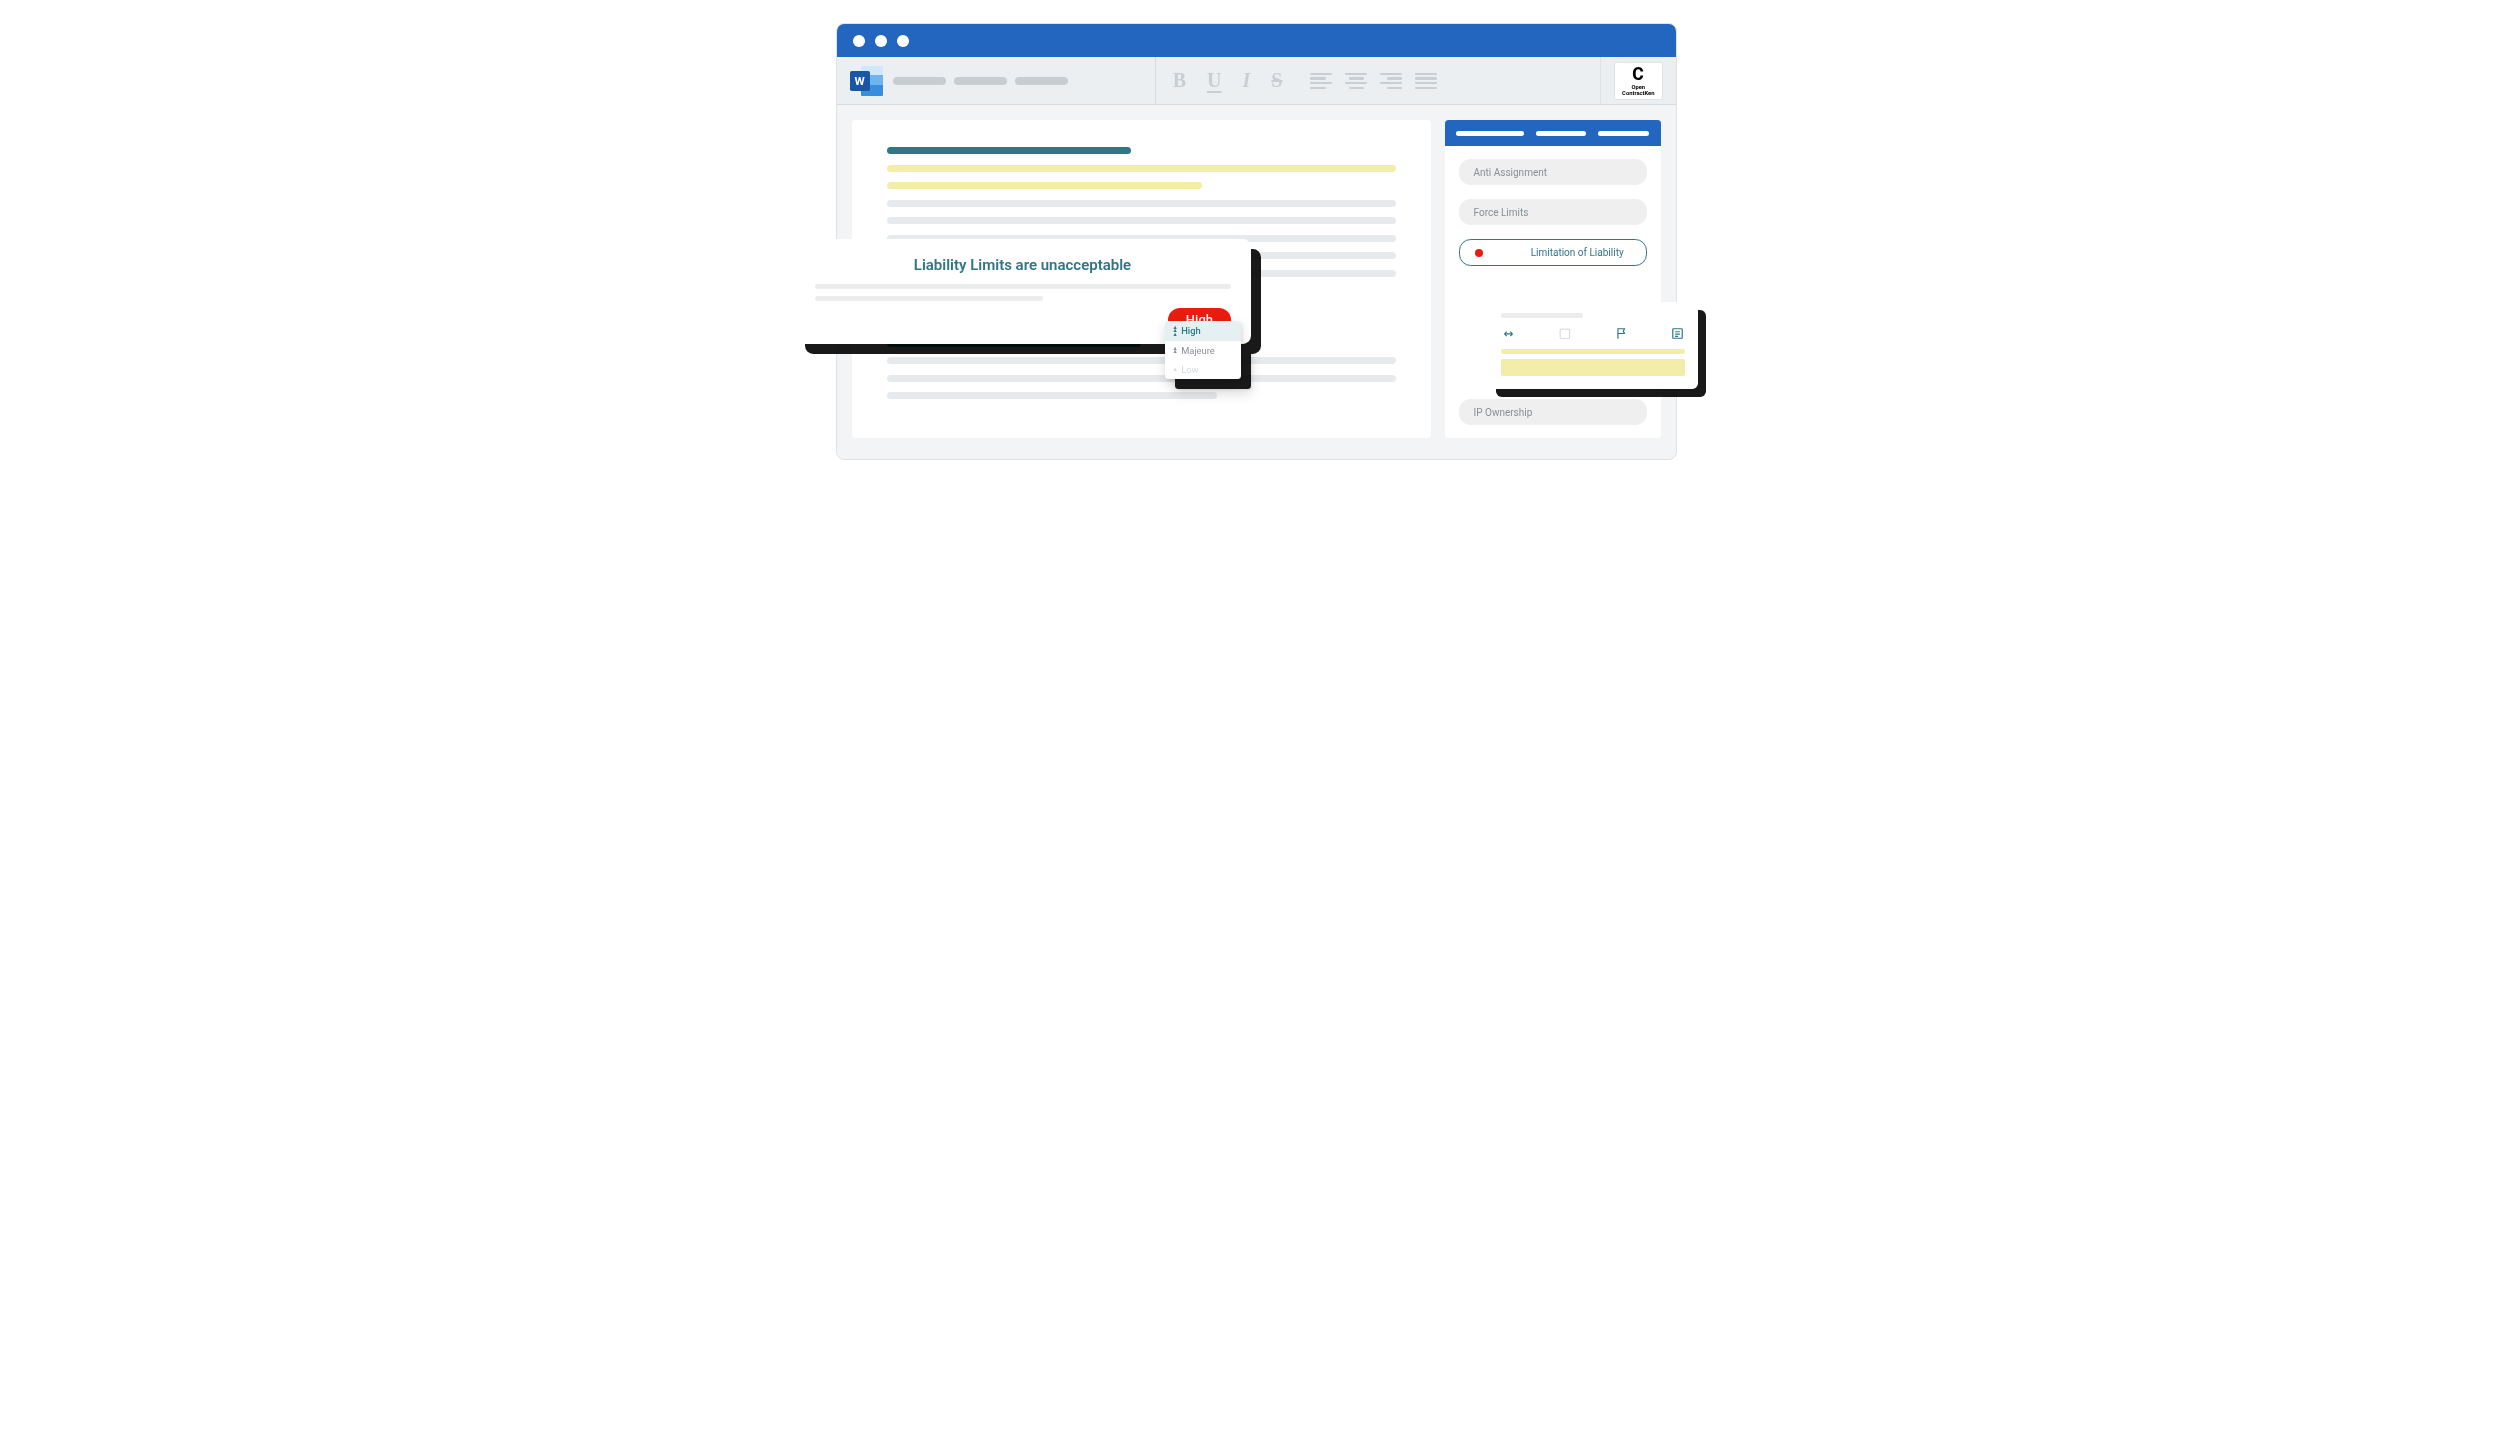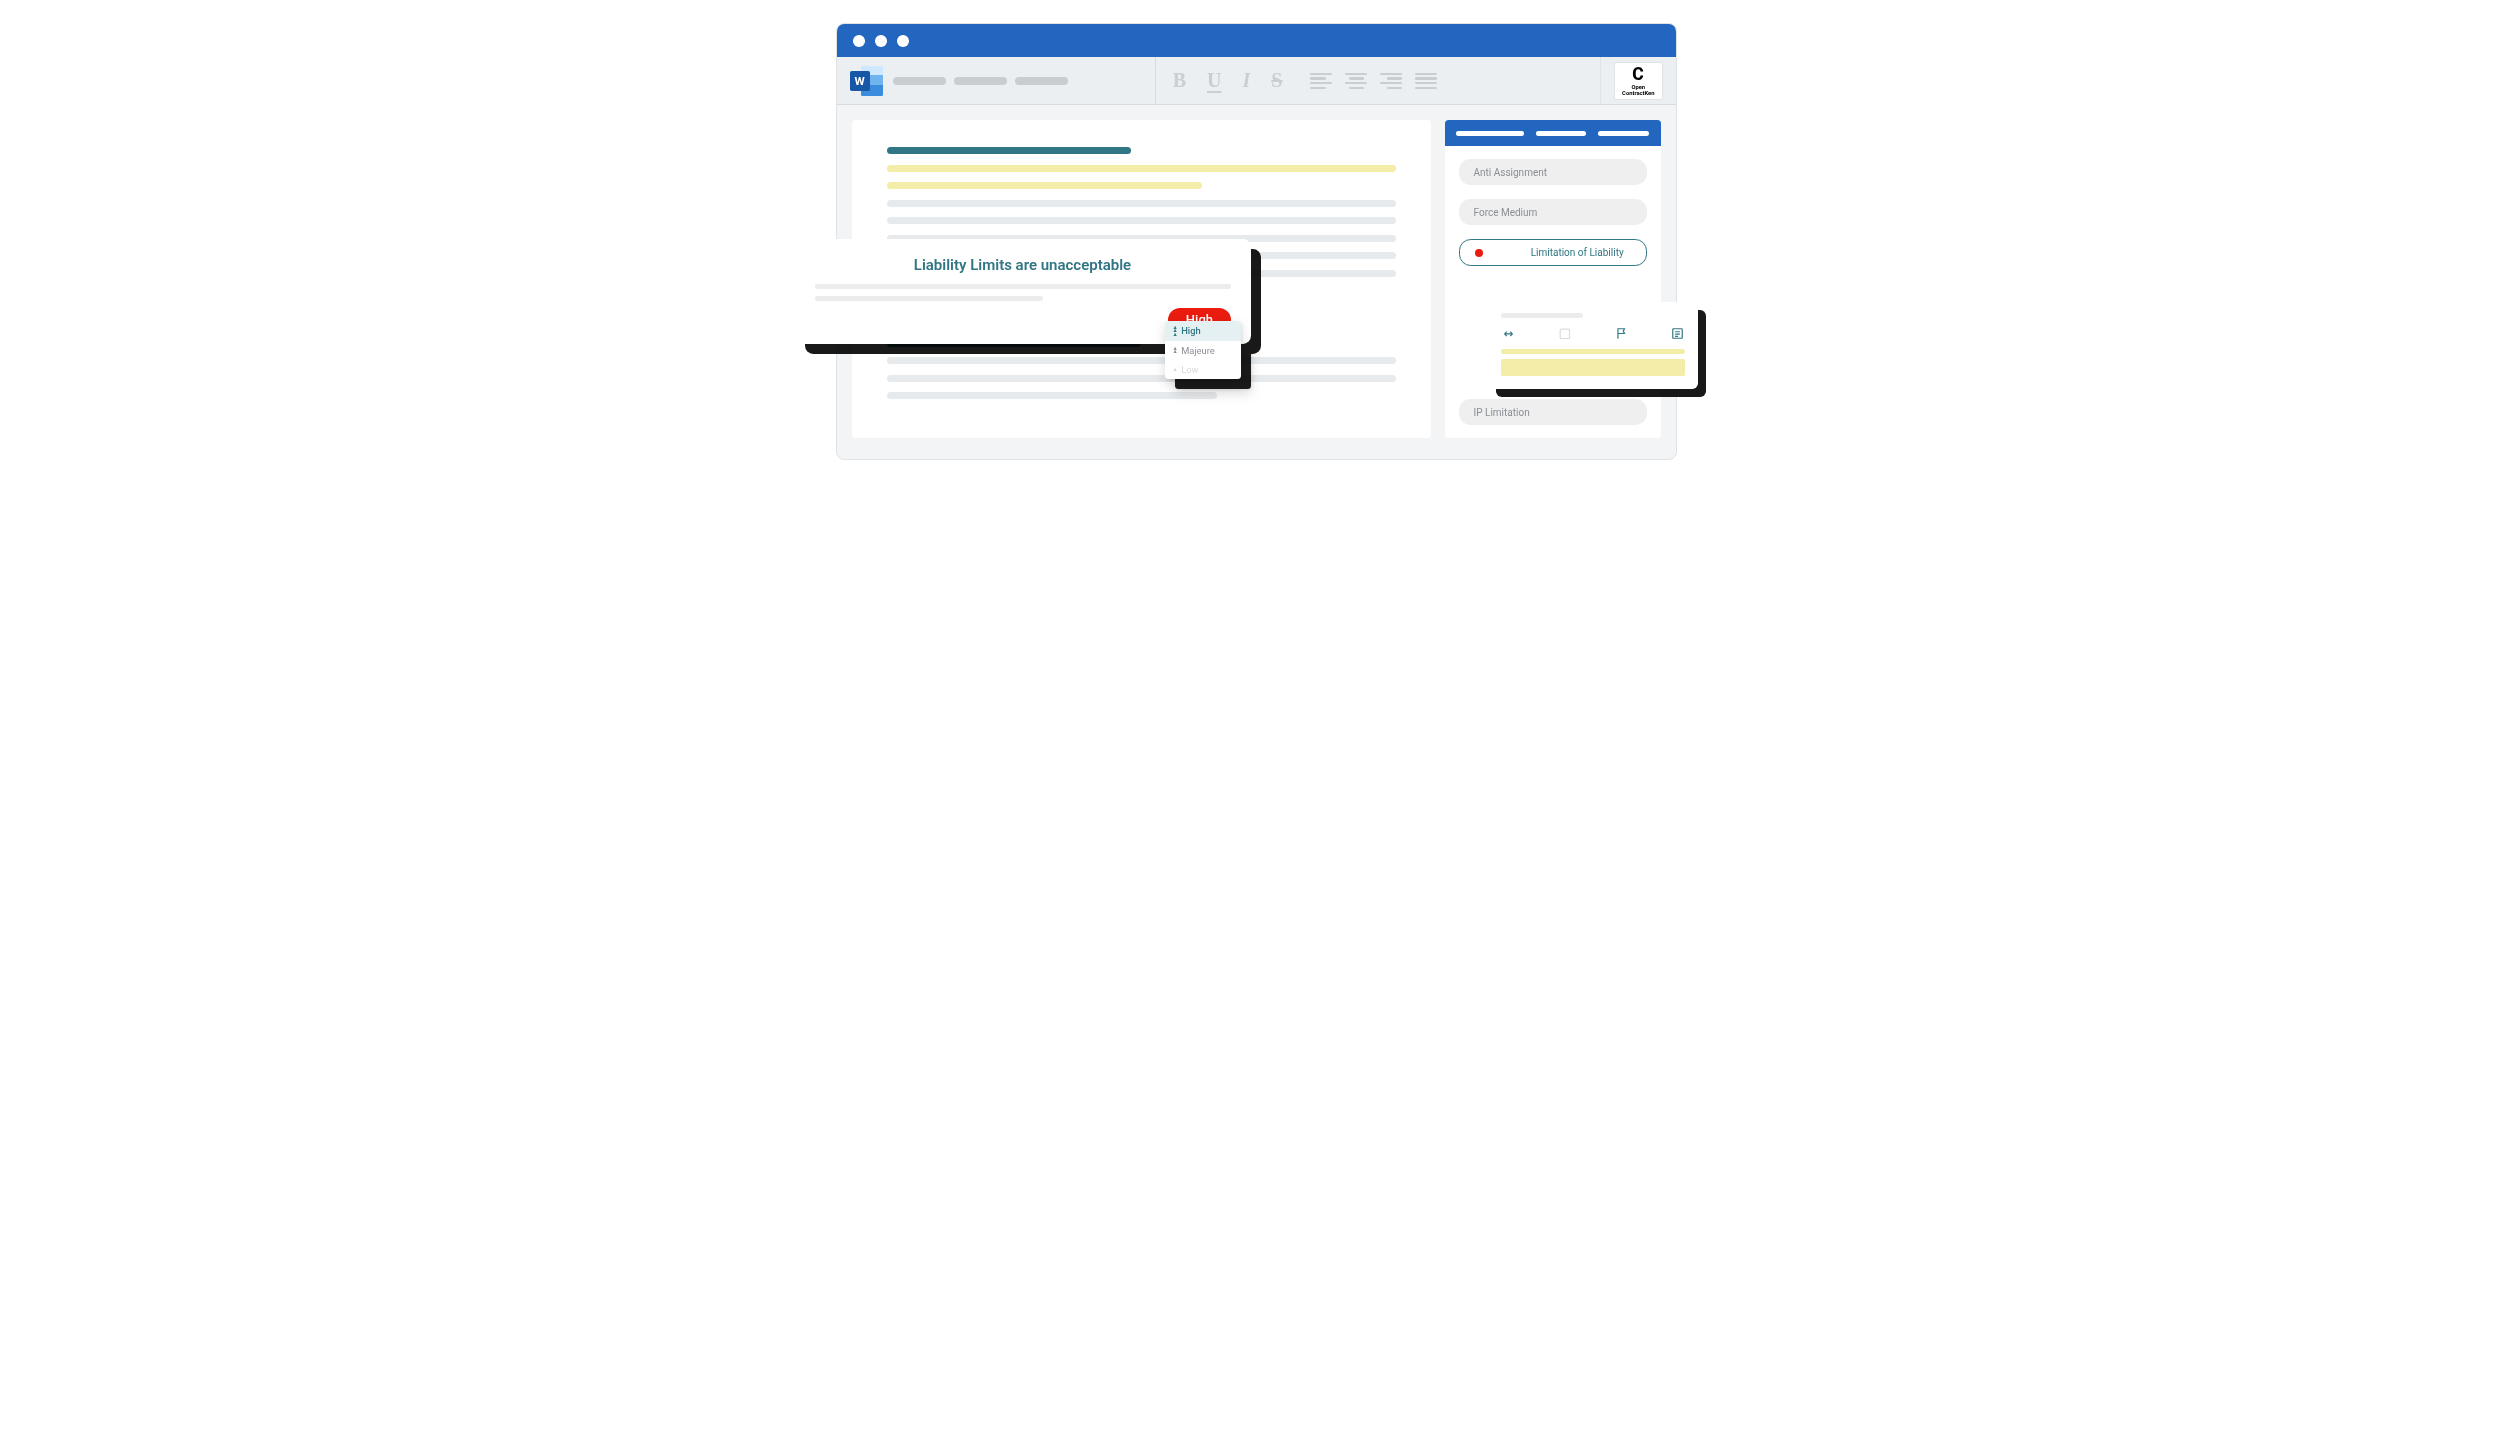--- a/index.html
+++ b/index.html
@@ -382,29 +382,29 @@
         <div class="side-header">
           <div class="stub" style="flex:1.2"></div>
           <div class="stub" style="flex:0.9"></div>
           <div class="stub" style="flex:0.9"></div>
         </div>
         <div class="clause-list">
           <div class="clause">
             <span>Anti Assignment</span>
           </div>
           <div class="clause">
-            <span>Force Medium</span>
+            <span>Force Limits</span>
           </div>
           <div class="clause active">
             <span class="dot" style="background:#ea1c0f"></span>
             <span>Limitation of Liability</span>
           </div>
           <div style="height:105px"></div>
           <div class="clause">
-            <span>IP Limitation</span>
+            <span>IP Ownership</span>
           </div>
         </div>
       </div>
     </div>
   </div>
 
   <div class="popover">
     <h3>Liability Limits are unacceptable</h3>
     <div class="row" style="width:100%"></div>
     <div class="row" style="width:55%"></div>

